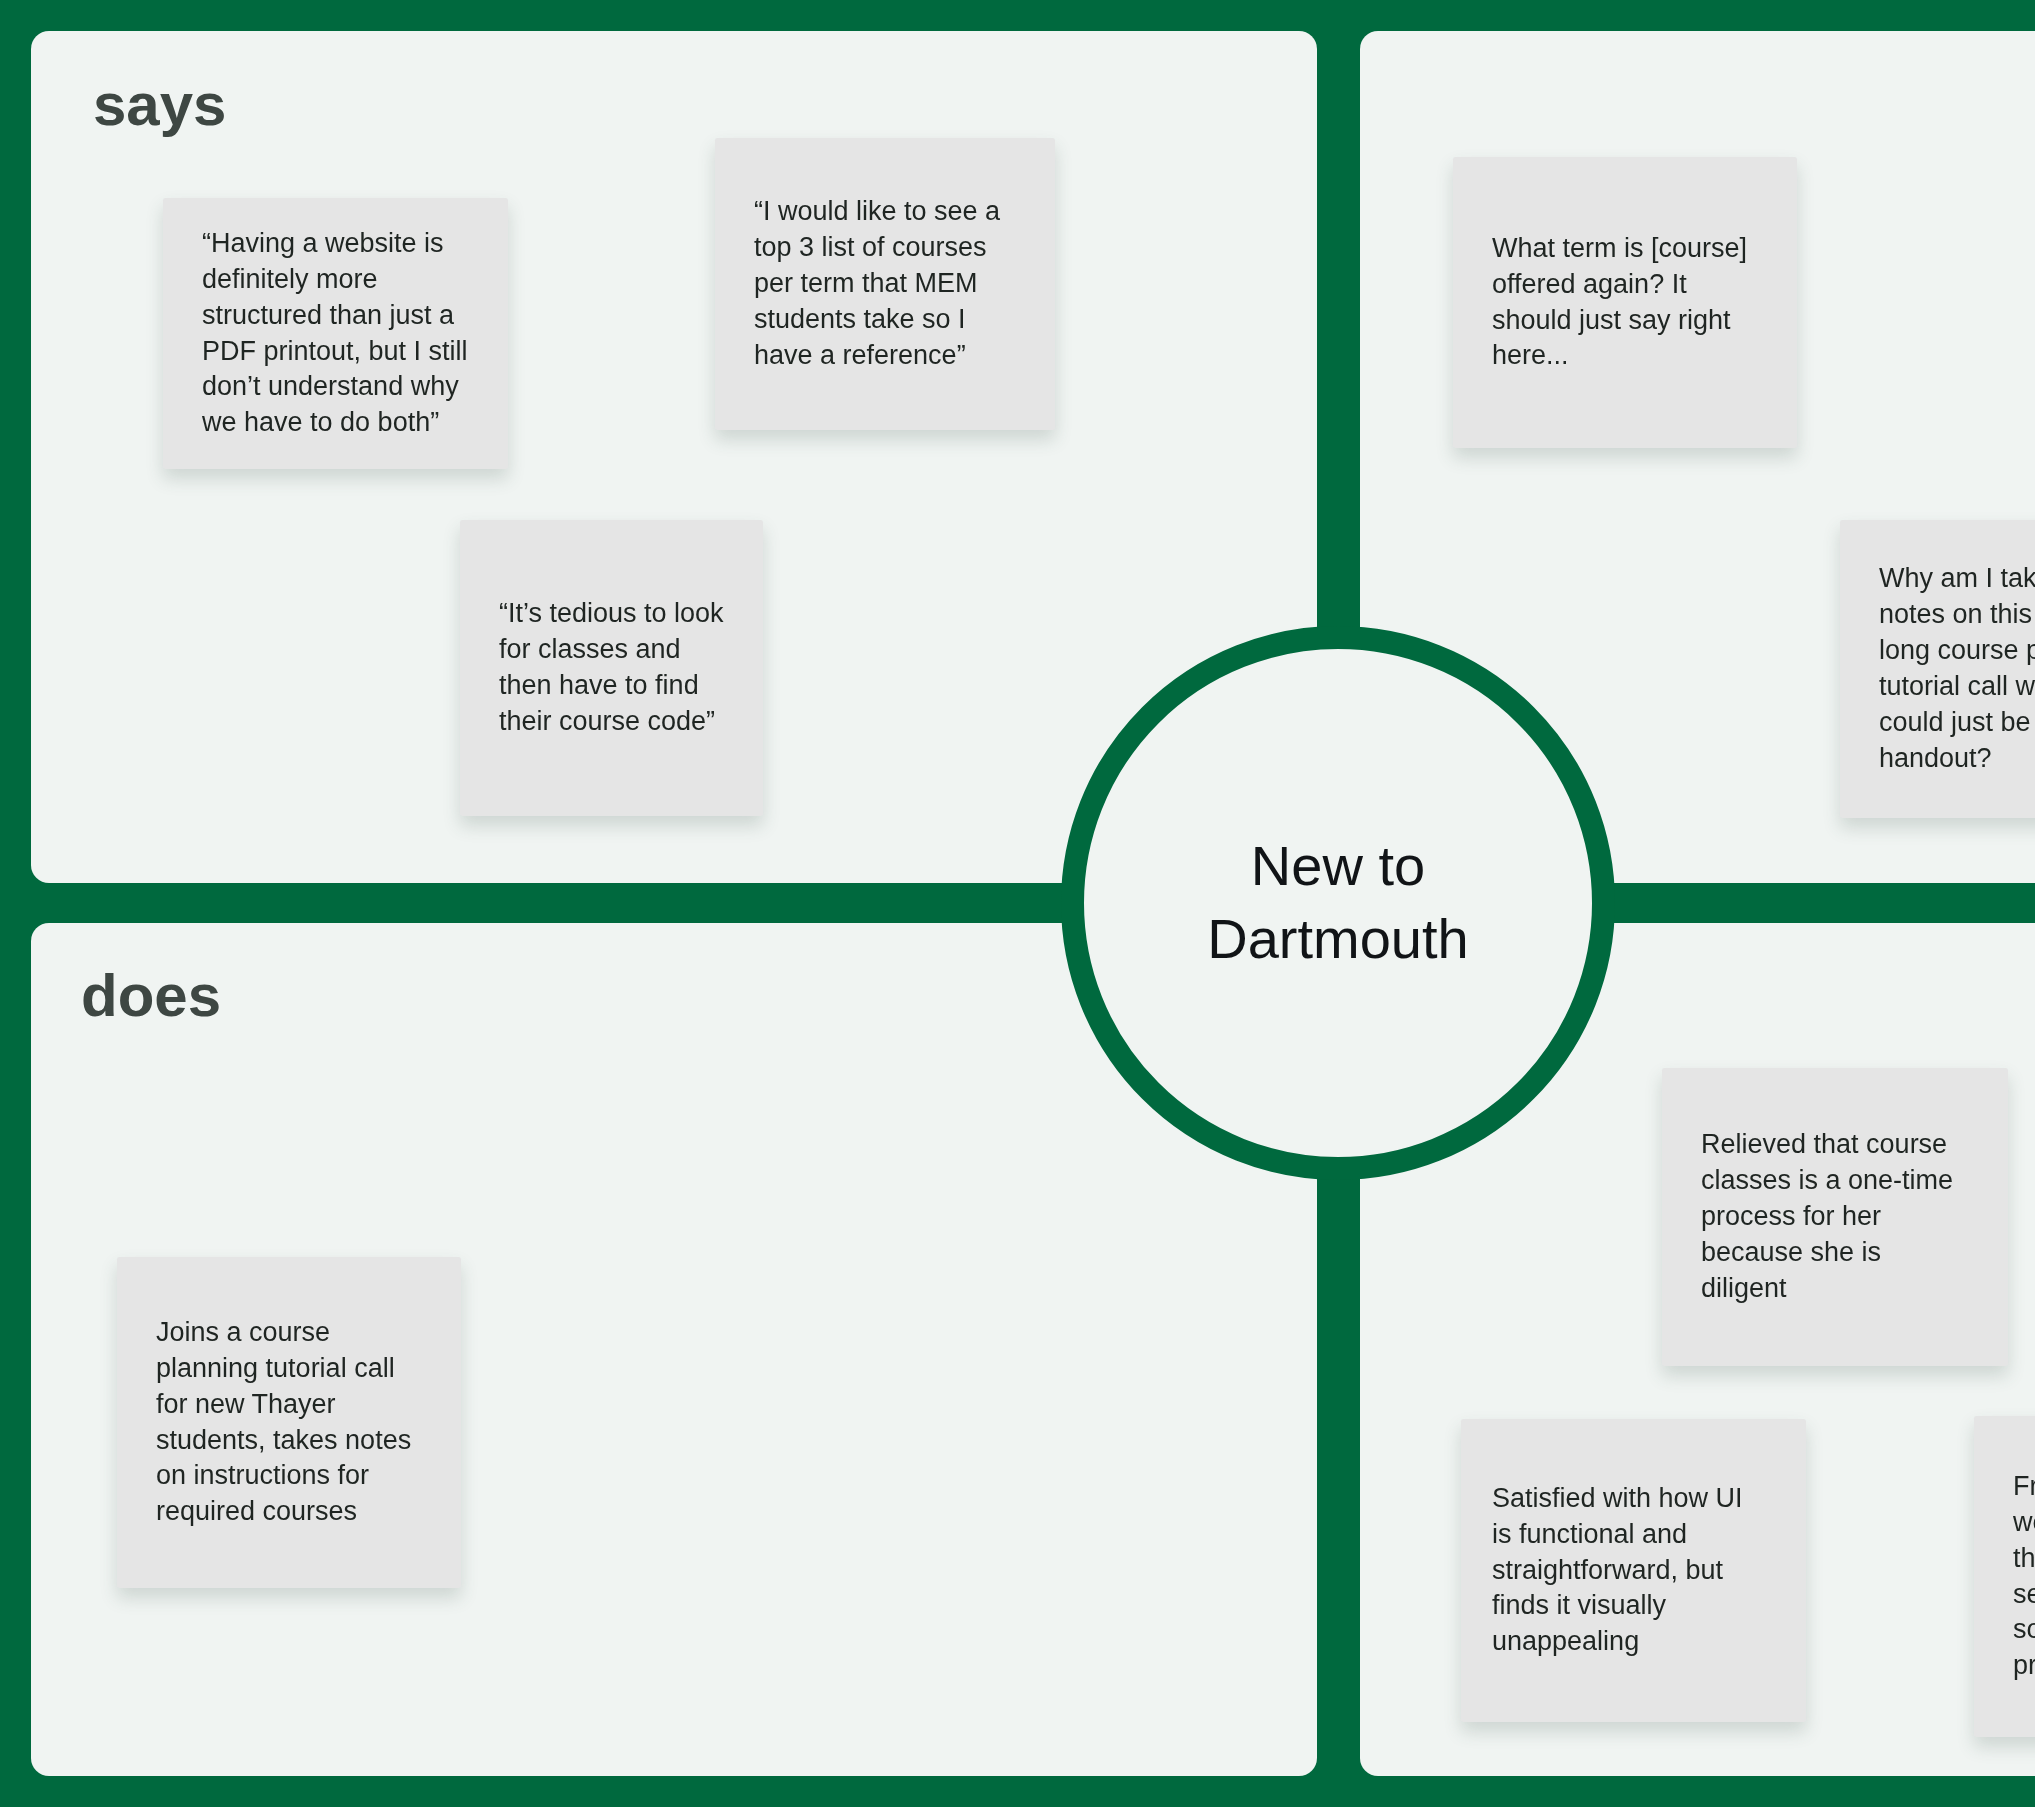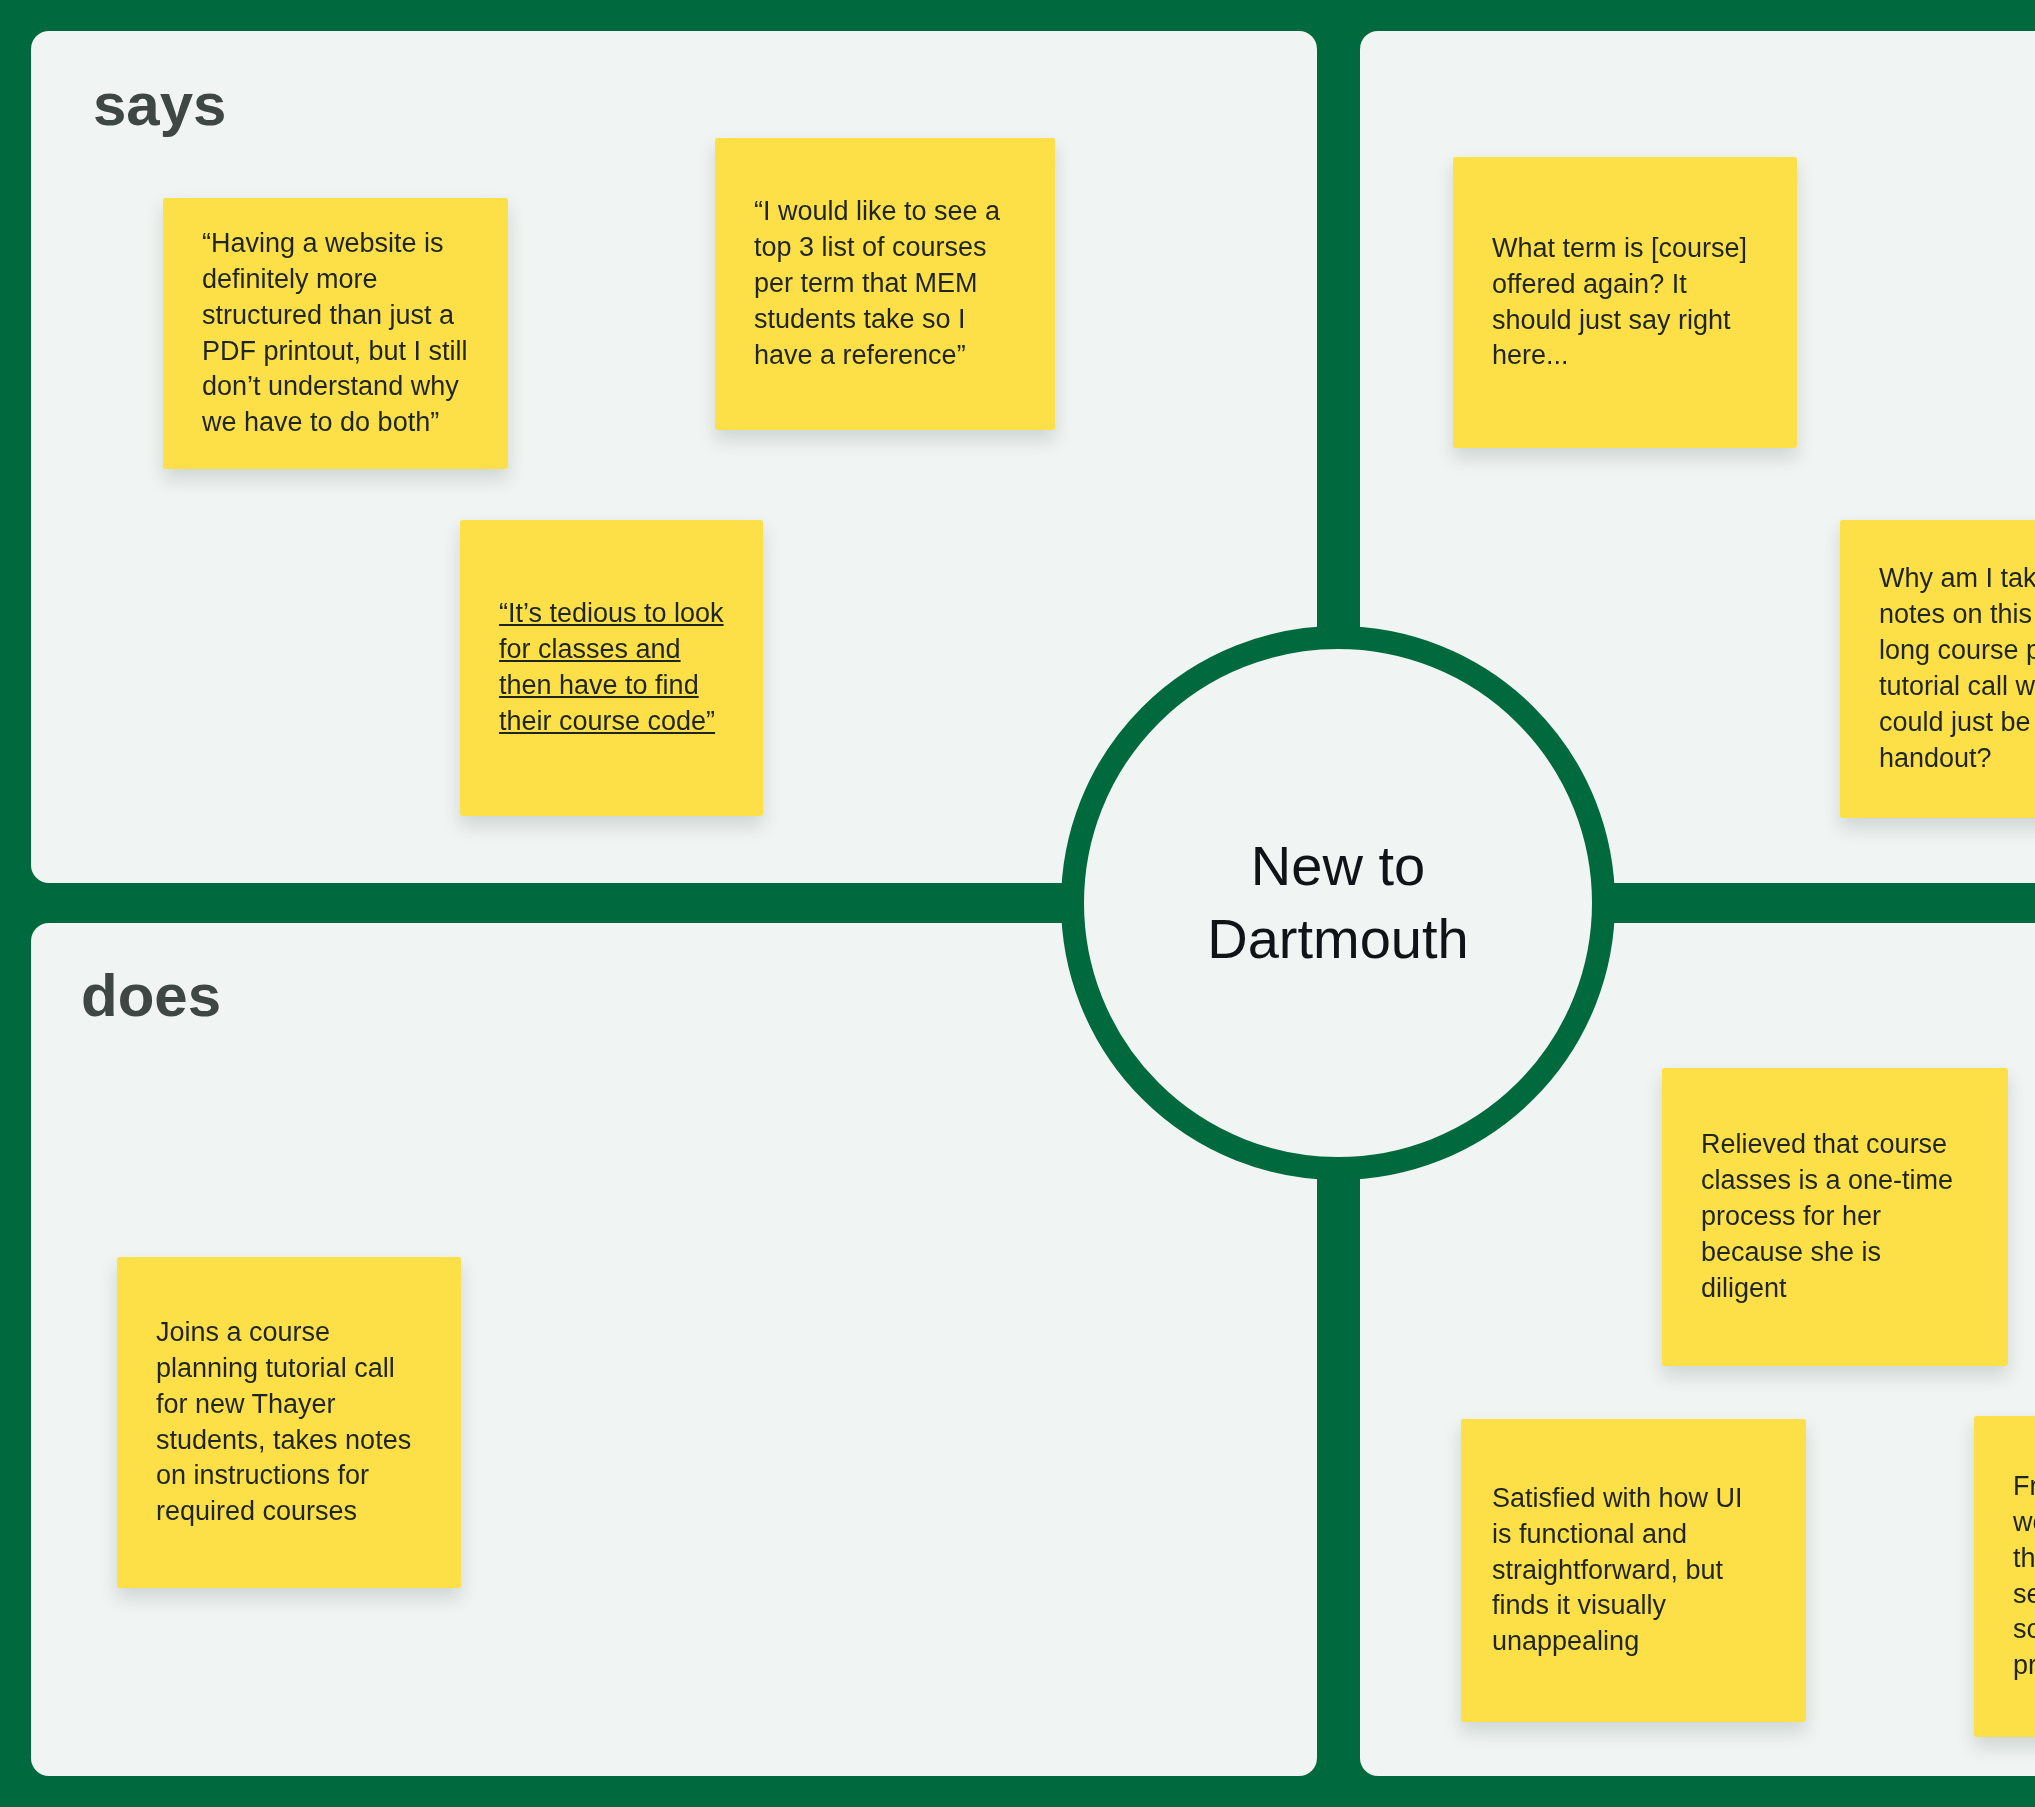--- a/index.html
+++ b/index.html
@@ -29,34 +29,34 @@
     font-weight:bold;
     font-size:60px;
     line-height:1.15;
     color:#3E4743;
   }
   #label-says  {left:93px;  top:70px;}
   #label-does  {left:81px;  top:961px;}
 
   .note{
     position:absolute;
-    background:#fde047;
+    background:#e5e5e5;
     color:#1F2522;
     font-size:27px;
     line-height:1.33;
     display:flex;
     align-items:center;
     padding:28.5px 39px;
     box-sizing:border-box;
     border-radius:2.4px;
     box-shadow:0 9.8px 17px rgba(55,85,70,0.18);
   }
   .n-a{left:163px;  top:198px;  width:345px; height:271px;}
   .n-b{left:715px; top:138px;  width:340px; height:292px;}
-  .n-c{left:460px; top:520px; width:303px; height:296px;text-decoration:underline;}
+  .n-c{left:460px; top:520px; width:303px; height:296px;}
   .n-d{left:1453px; top:157px;  width:344px; height:291px;}
   .n-f{left:1840px; top:520px; width:344px; height:298px;}
   .n-g{left:556px; top:970px; width:348px; height:336px;}
   .n-h{left:117px;  top:1257px; width:344px; height:331px;}
   .n-i{left:610px; top:1361px; width:348px; height:336px;}
   .n-j{left:1662px; top:1068px; width:346px; height:298px;}
   .n-l{left:1461px; top:1419px; width:345px; height:303px;padding-left:31px;}
   .n-m{left:1974px; top:1416px; width:348px; height:321px;}
 
   #circle{

